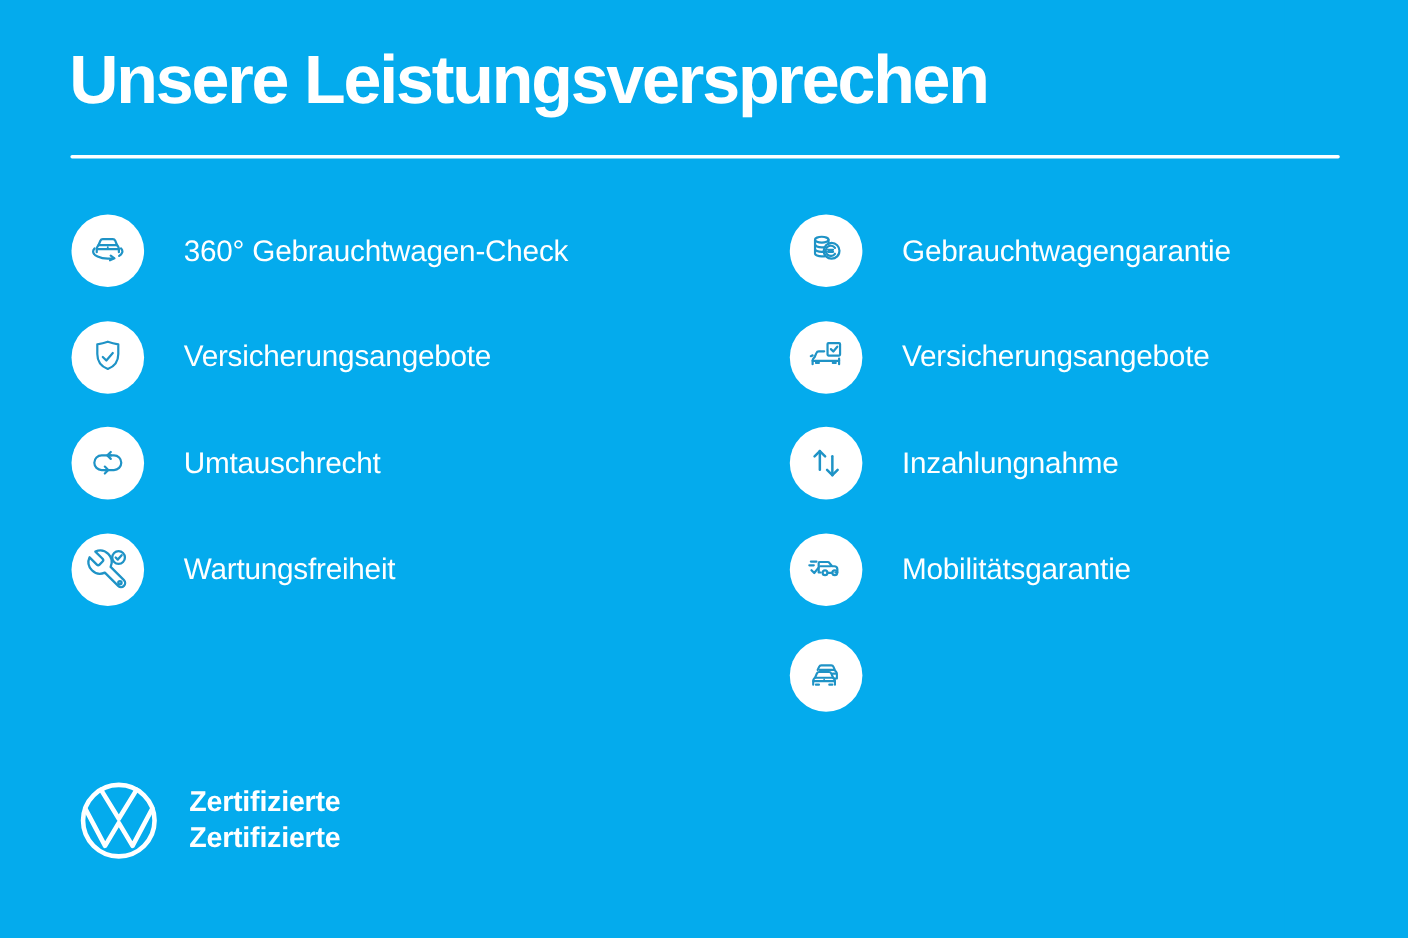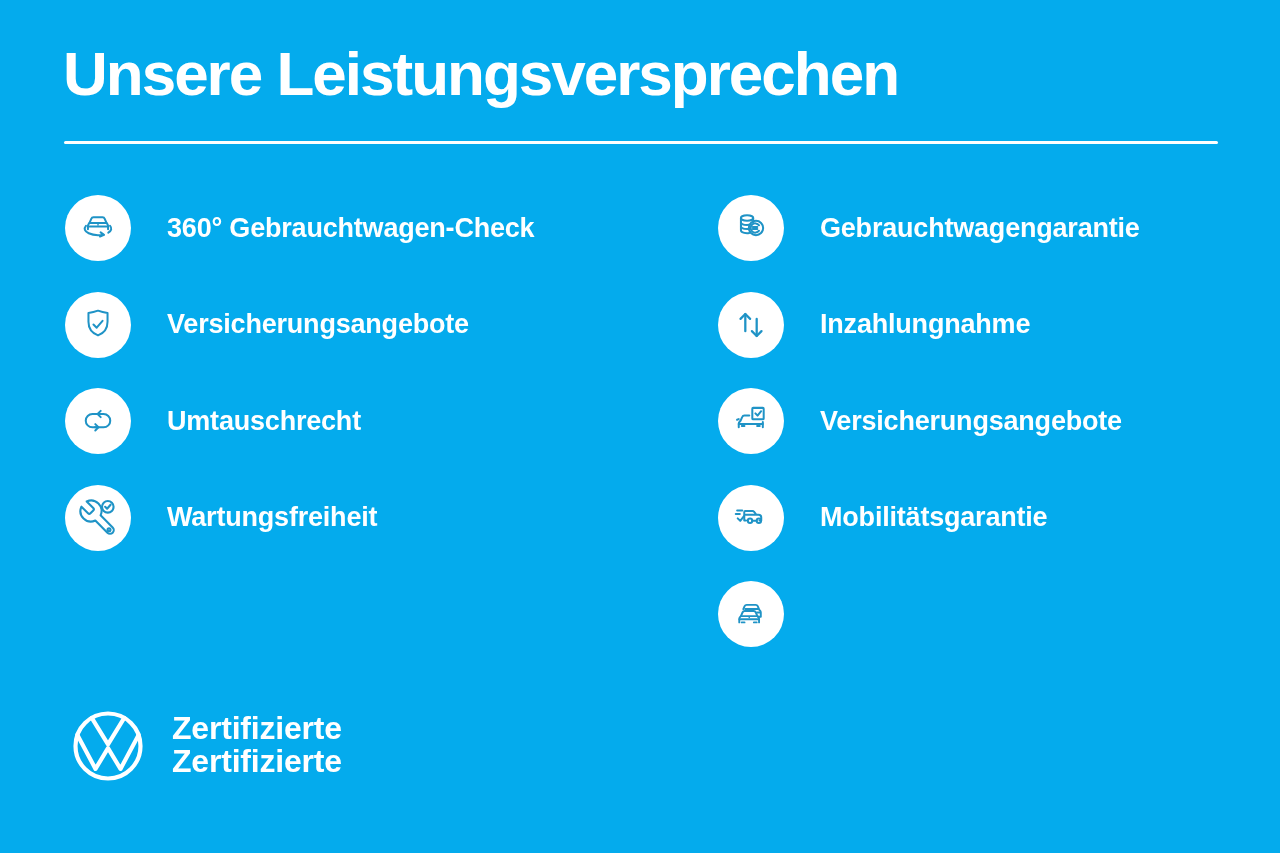--- a/index.html
+++ b/index.html
@@ -58,40 +58,40 @@
     align-items:center;
     justify-content:center;
     color:var(--icon);
     flex:0 0 66px;
   }
   .badge svg{display:block;}
   .label{
     margin-left:36px;
     color:var(--fg);
     font-size:27px;
-    font-weight:bold;
+    font-weight:normal;
     letter-spacing:-0.2px;
     white-space:nowrap;
   }
   .footer{
     position:absolute;
     left:68px;top:706px;
     display:flex;
     align-items:flex-start;
   }
   .vw-logo{
     width:80px;height:80px;
     color:var(--fg);
     flex:0 0 80px;
   }
   .footer-text{
     margin-left:24px;
     margin-top:6px;
     color:var(--fg);
-    font-size:32px;
+    font-size:26px;
     font-weight:bold;
     line-height:33px;
     letter-spacing:-0.2px;
   }
 </style>
 </head>
 <body>
 
 <div class="poster">
 
@@ -165,43 +165,43 @@
           <circle cx="29.7" cy="24" r="8.2"></circle>
           <path d="M33.2 20.9a5.3 5.3 0 1 0 0 6.2"></path>
           <path d="M26 22.9h5.2M26 25.1h5.2"></path>
         </svg>
       </span>
       <span class="label">Gebrauchtwagengarantie</span>
     </div>
 
     <div class="row">
       <span class="badge">
-        <svg width="42" height="42" viewBox="0 0 48 48" fill="none" stroke="currentColor" stroke-width="2.6" stroke-linecap="round" stroke-linejoin="round">
-          <path d="M17.5 31V11.5"></path>
-          <path d="M12 17l5.5-5.5L23 17"></path>
-          <path d="M30.5 17v19.5"></path>
-          <path d="M25 31l5.5 5.5L36 31"></path>
-        </svg>
-      </span>
-      <span class="label">Inzahlungnahme</span>
-    </div>
-
-    <div class="row">
-      <span class="badge">
         <svg width="42" height="42" viewBox="0 0 48 48" fill="none" stroke="currentColor" stroke-width="2.3" stroke-linecap="round" stroke-linejoin="round">
           <rect x="25.5" y="9" width="13" height="13" rx="1"></rect>
           <path d="M29 15.3l2.5 2.5 4.1-5"></path>
           <path d="M10 31v-3.6c0-1 .3-1.9 1-2.6l1-1 2-4.6c.4-1 1.3-1.6 2.4-1.6H22"></path>
           <path d="M10 27.4h27.5"></path>
           <path d="M37.5 25.2V31"></path>
           <path d="M13.5 29.6h3M31 29.6h3"></path>
           <path d="M10 21.8l-1.9.8"></path>
         </svg>
       </span>
       <span class="label">Versicherungsangebote</span>
+    </div>
+
+    <div class="row">
+      <span class="badge">
+        <svg width="42" height="42" viewBox="0 0 48 48" fill="none" stroke="currentColor" stroke-width="2.6" stroke-linecap="round" stroke-linejoin="round">
+          <path d="M17.5 31V11.5"></path>
+          <path d="M12 17l5.5-5.5L23 17"></path>
+          <path d="M30.5 17v19.5"></path>
+          <path d="M25 31l5.5 5.5L36 31"></path>
+        </svg>
+      </span>
+      <span class="label">Inzahlungnahme</span>
     </div>
 
     <div class="row">
       <span class="badge">
         <svg width="42" height="42" viewBox="0 0 48 48" fill="none" stroke="currentColor" stroke-width="2.3" stroke-linecap="round" stroke-linejoin="round">
           <path d="M18.4 26.8h-2.1V17c0-.6.5-1.1 1.1-1.1h8.3c.7 0 1.3.3 1.7.9l2.8 3.5h2.4c1.7 0 3.1 1.4 3.1 3.1v3.4h-2"></path>
           <path d="M17.9 20.3h10.8"></path>
           <circle cx="22.9" cy="27.1" r="2.5"></circle>
           <circle cx="33" cy="27.1" r="2.5"></circle>
           <path d="M25.5 27.1h4.9"></path>

